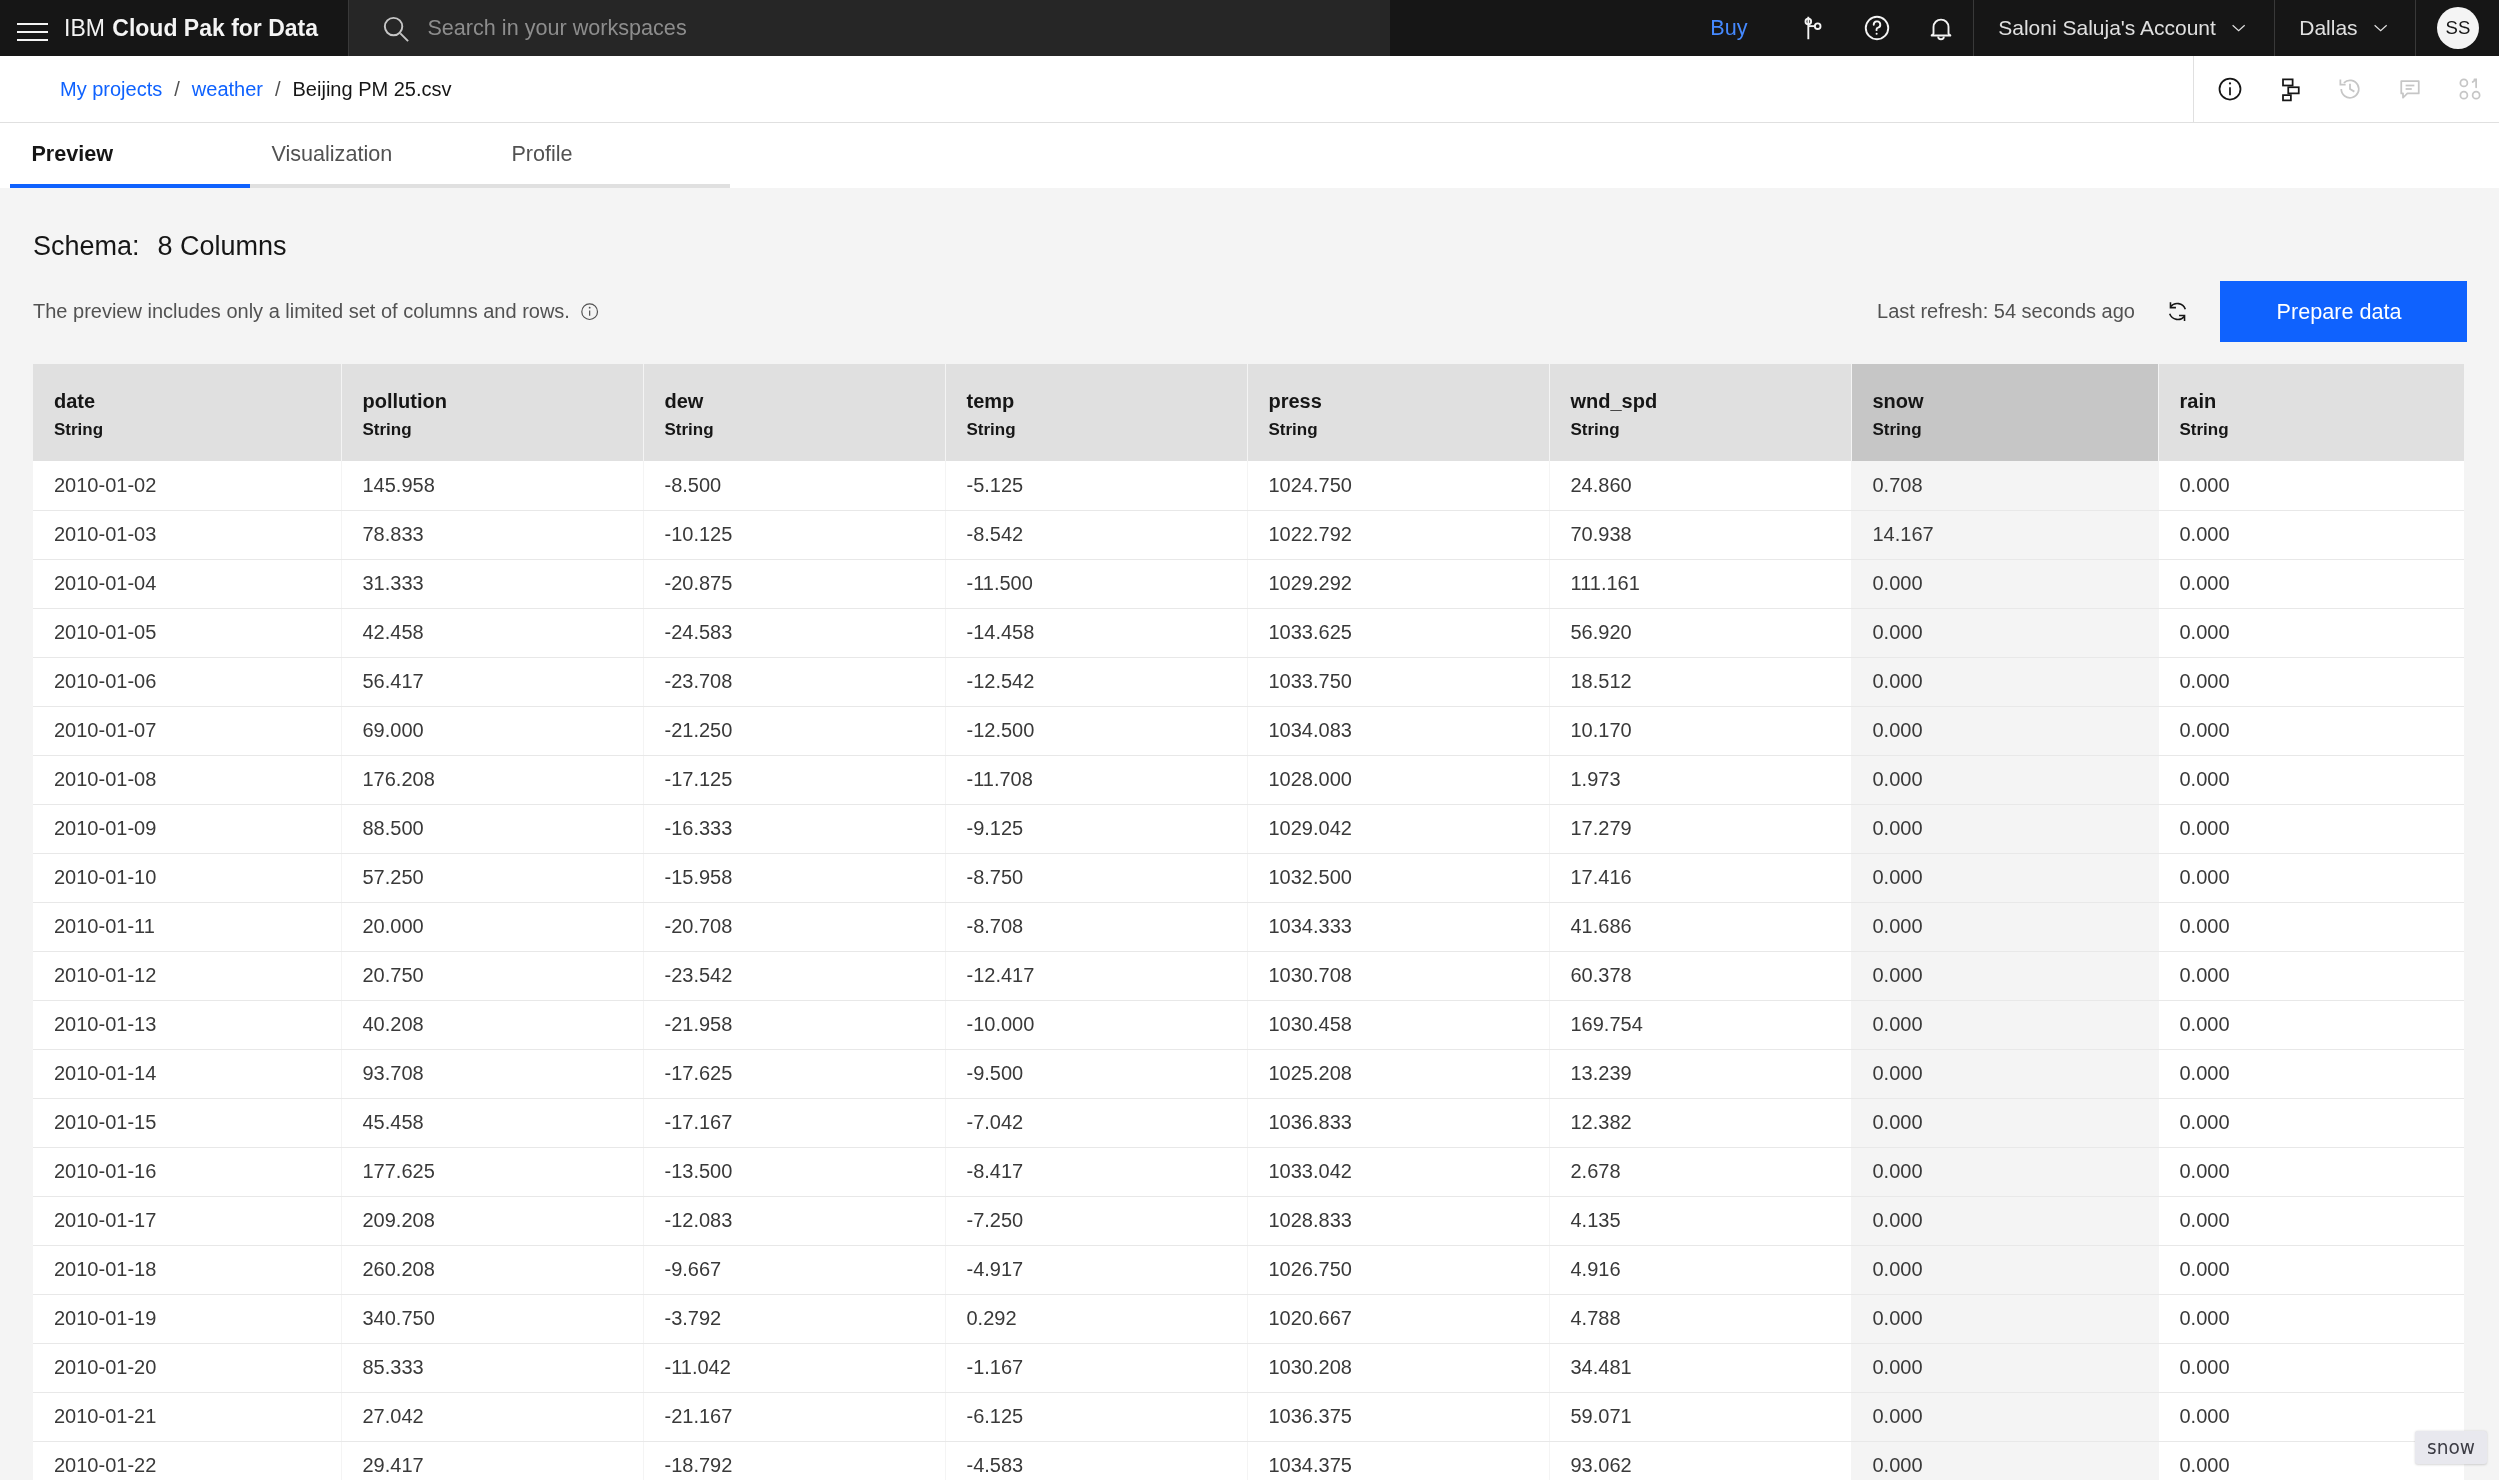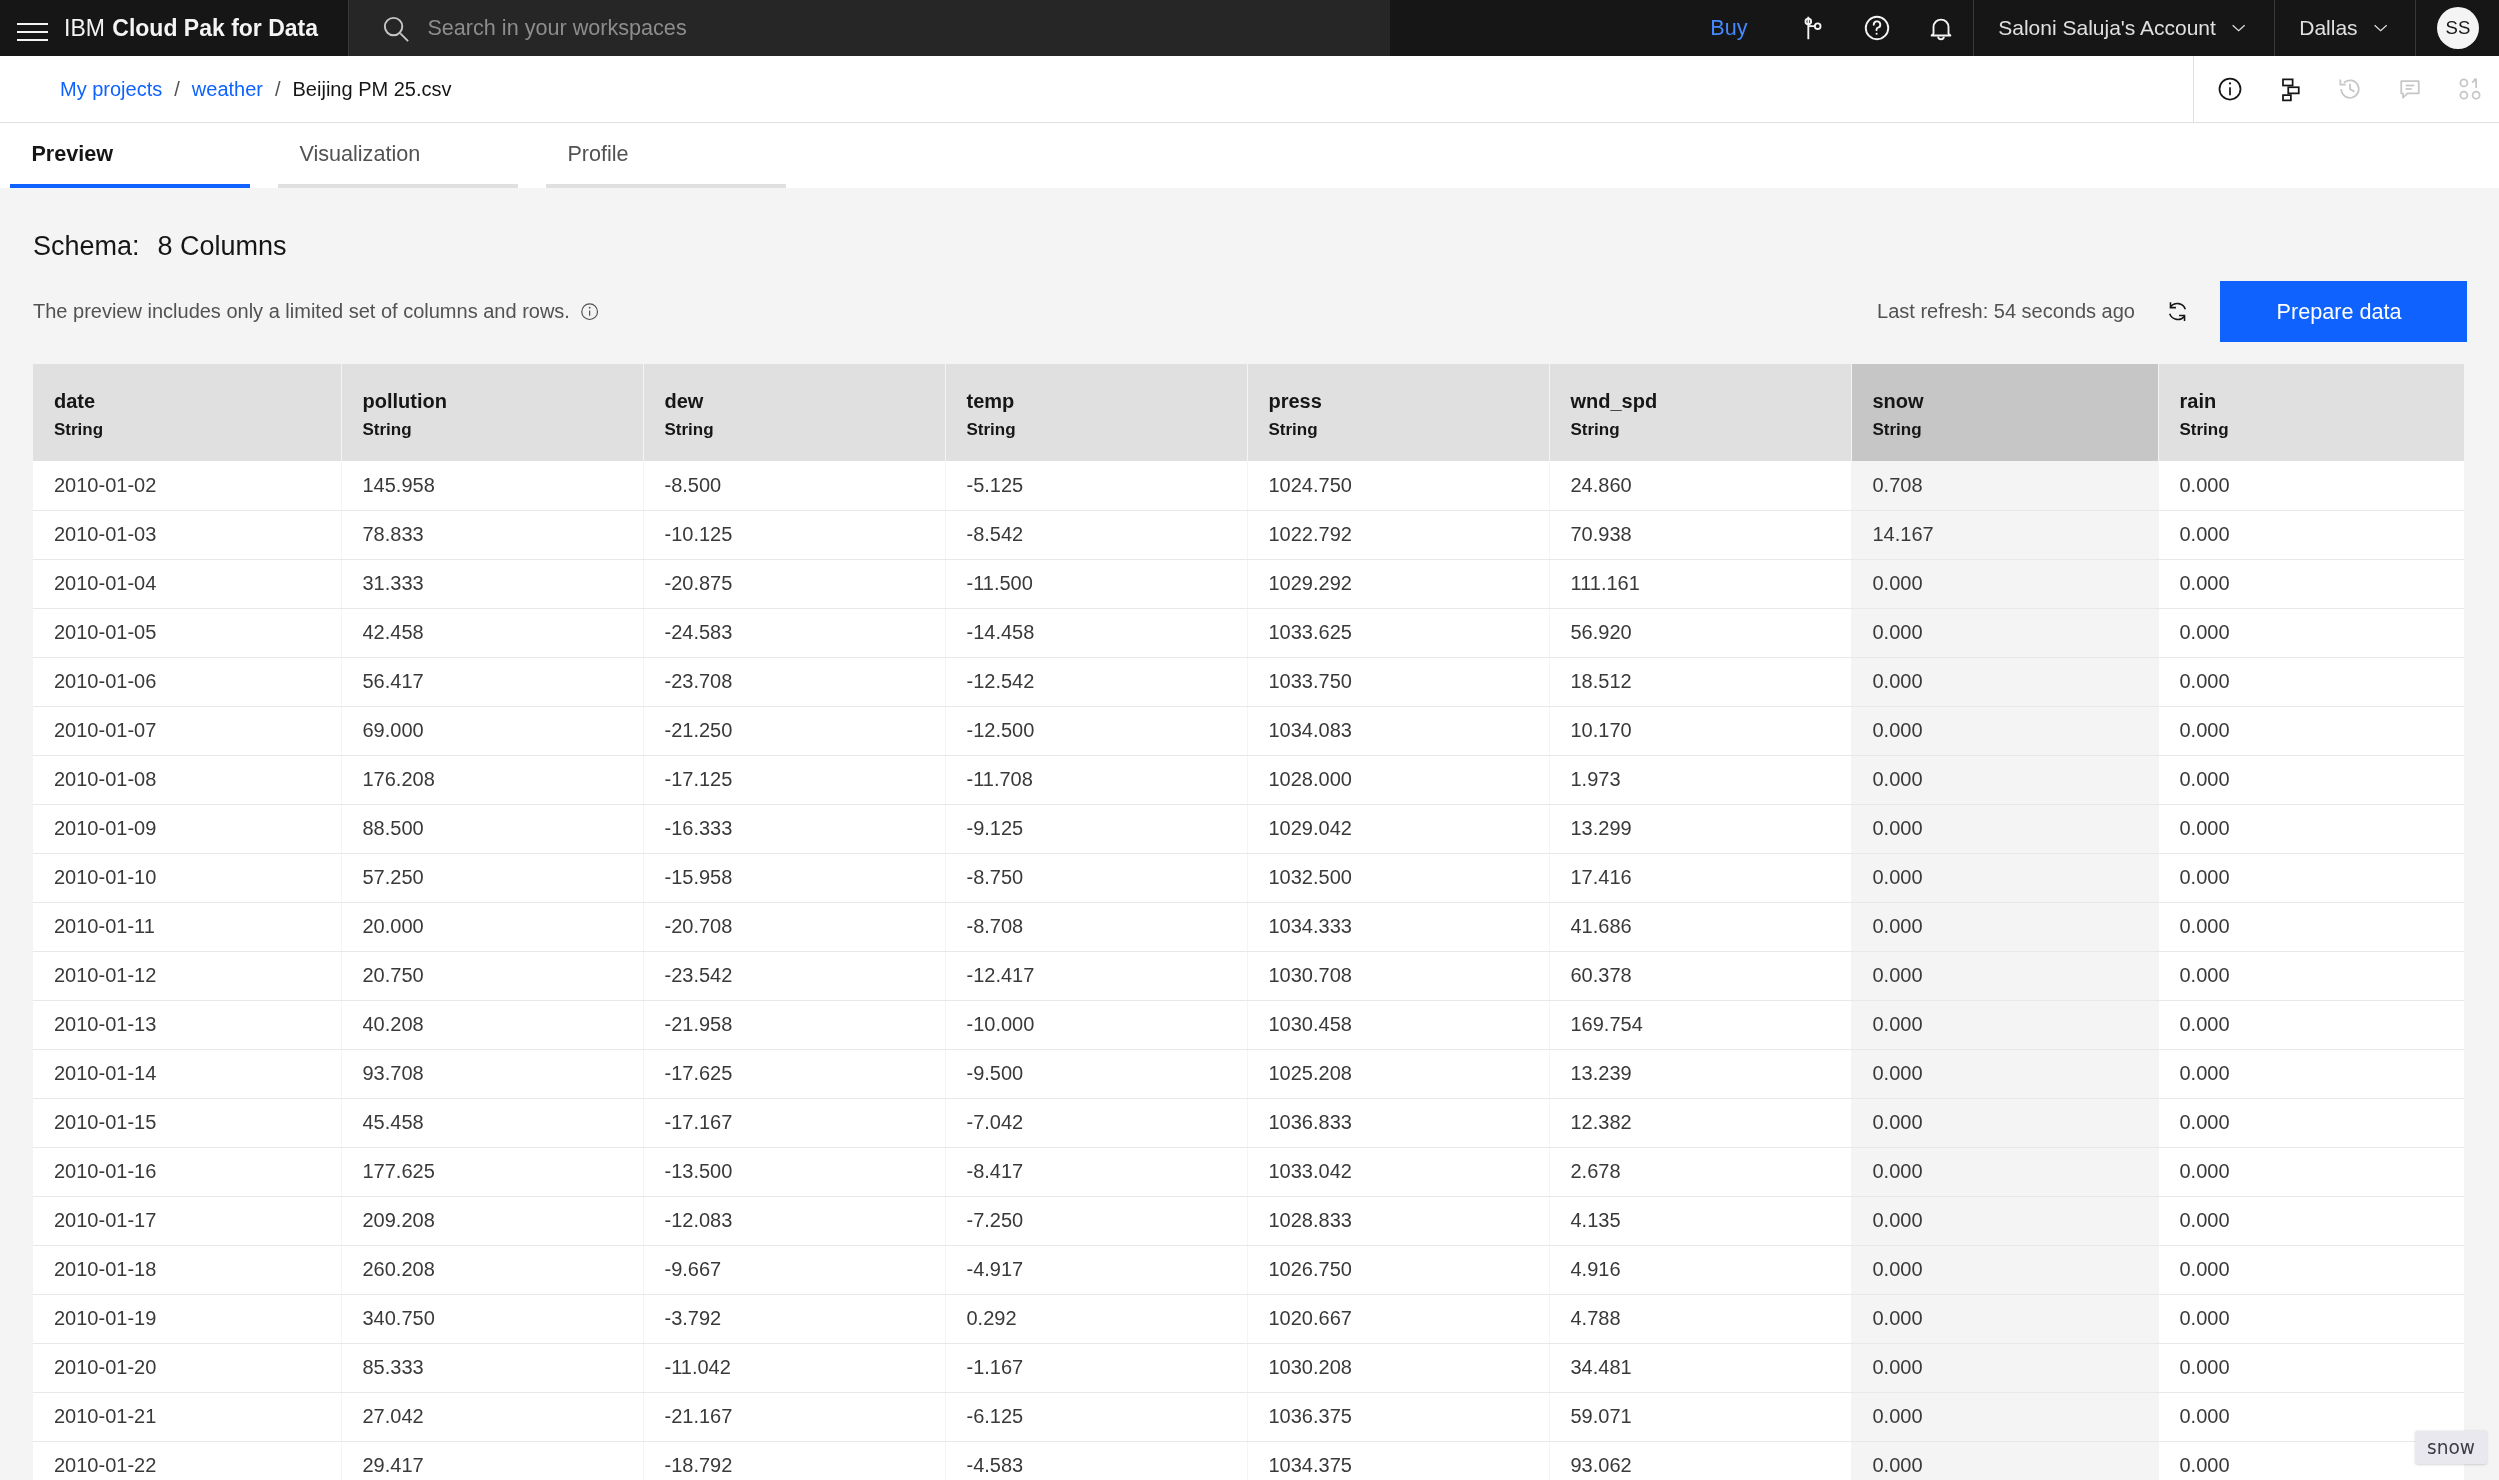--- a/index.html
+++ b/index.html
@@ -91,21 +91,21 @@
   .crumb-sep { color: #525252; }
   .crumb-current { color: #161616; }
   .crumb-actions { margin-left: auto; display: flex; align-items: stretch; height: 100%; }
   .cb-icon {
     width: 60px; display: flex; align-items: center; justify-content: center;
     cursor: pointer;
   }
   .cb-divider { width: 0.7px; background: #e0e0e0; margin: 0 6px; align-self: stretch; }
 
   
-  .tabsbar { background: #ffffff; display: flex; padding-left: 10.4px; gap: 28px; }
+  .tabsbar { background: #ffffff; display: flex; padding-left: 10.4px; }
   .tab {
     width: 240px; height: 65px;
     display: flex; align-items: center;
     padding-left: 21px;
     font-size: 21.6px; color: #525252;
     border-bottom: 4.5px solid #e0e0e0;
     cursor: pointer;
   }
   .tab.active { color: #161616; font-weight: 700; border-bottom-color: #0f62fe; }
 
@@ -451,21 +451,21 @@
             <td>1.973</td>
             <td class="hl">0.000</td>
             <td>0.000</td>
           </tr>
           <tr>
             <td>2010-01-09</td>
             <td>88.500</td>
             <td>-16.333</td>
             <td>-9.125</td>
             <td>1029.042</td>
-            <td>13.299</td>
+            <td>17.279</td>
             <td class="hl">0.000</td>
             <td>0.000</td>
           </tr>
           <tr>
             <td>2010-01-10</td>
             <td>57.250</td>
             <td>-15.958</td>
             <td>-8.750</td>
             <td>1032.500</td>
             <td>17.416</td>

